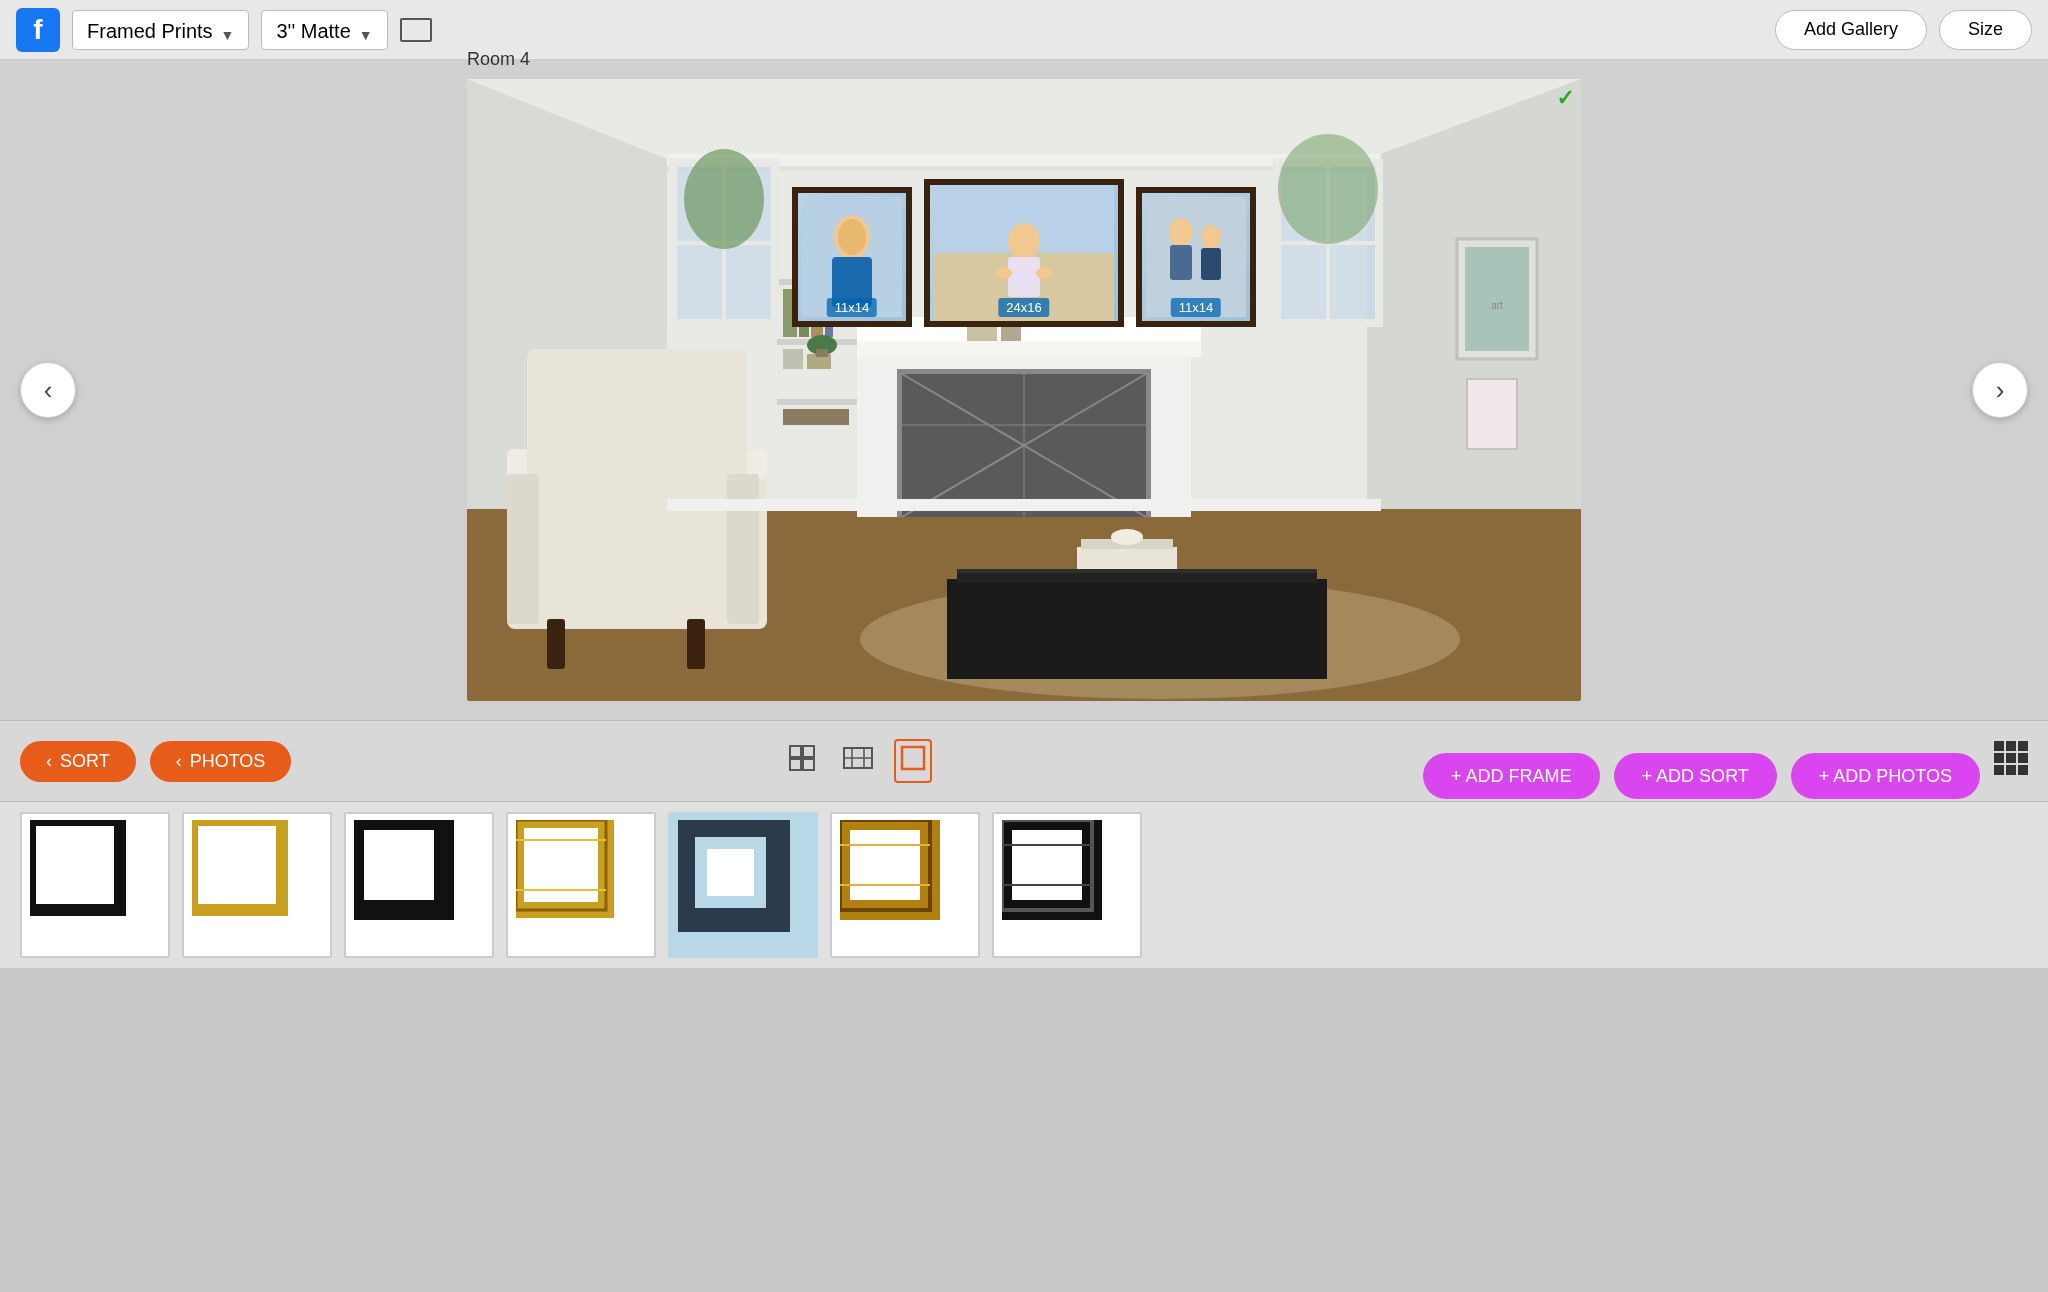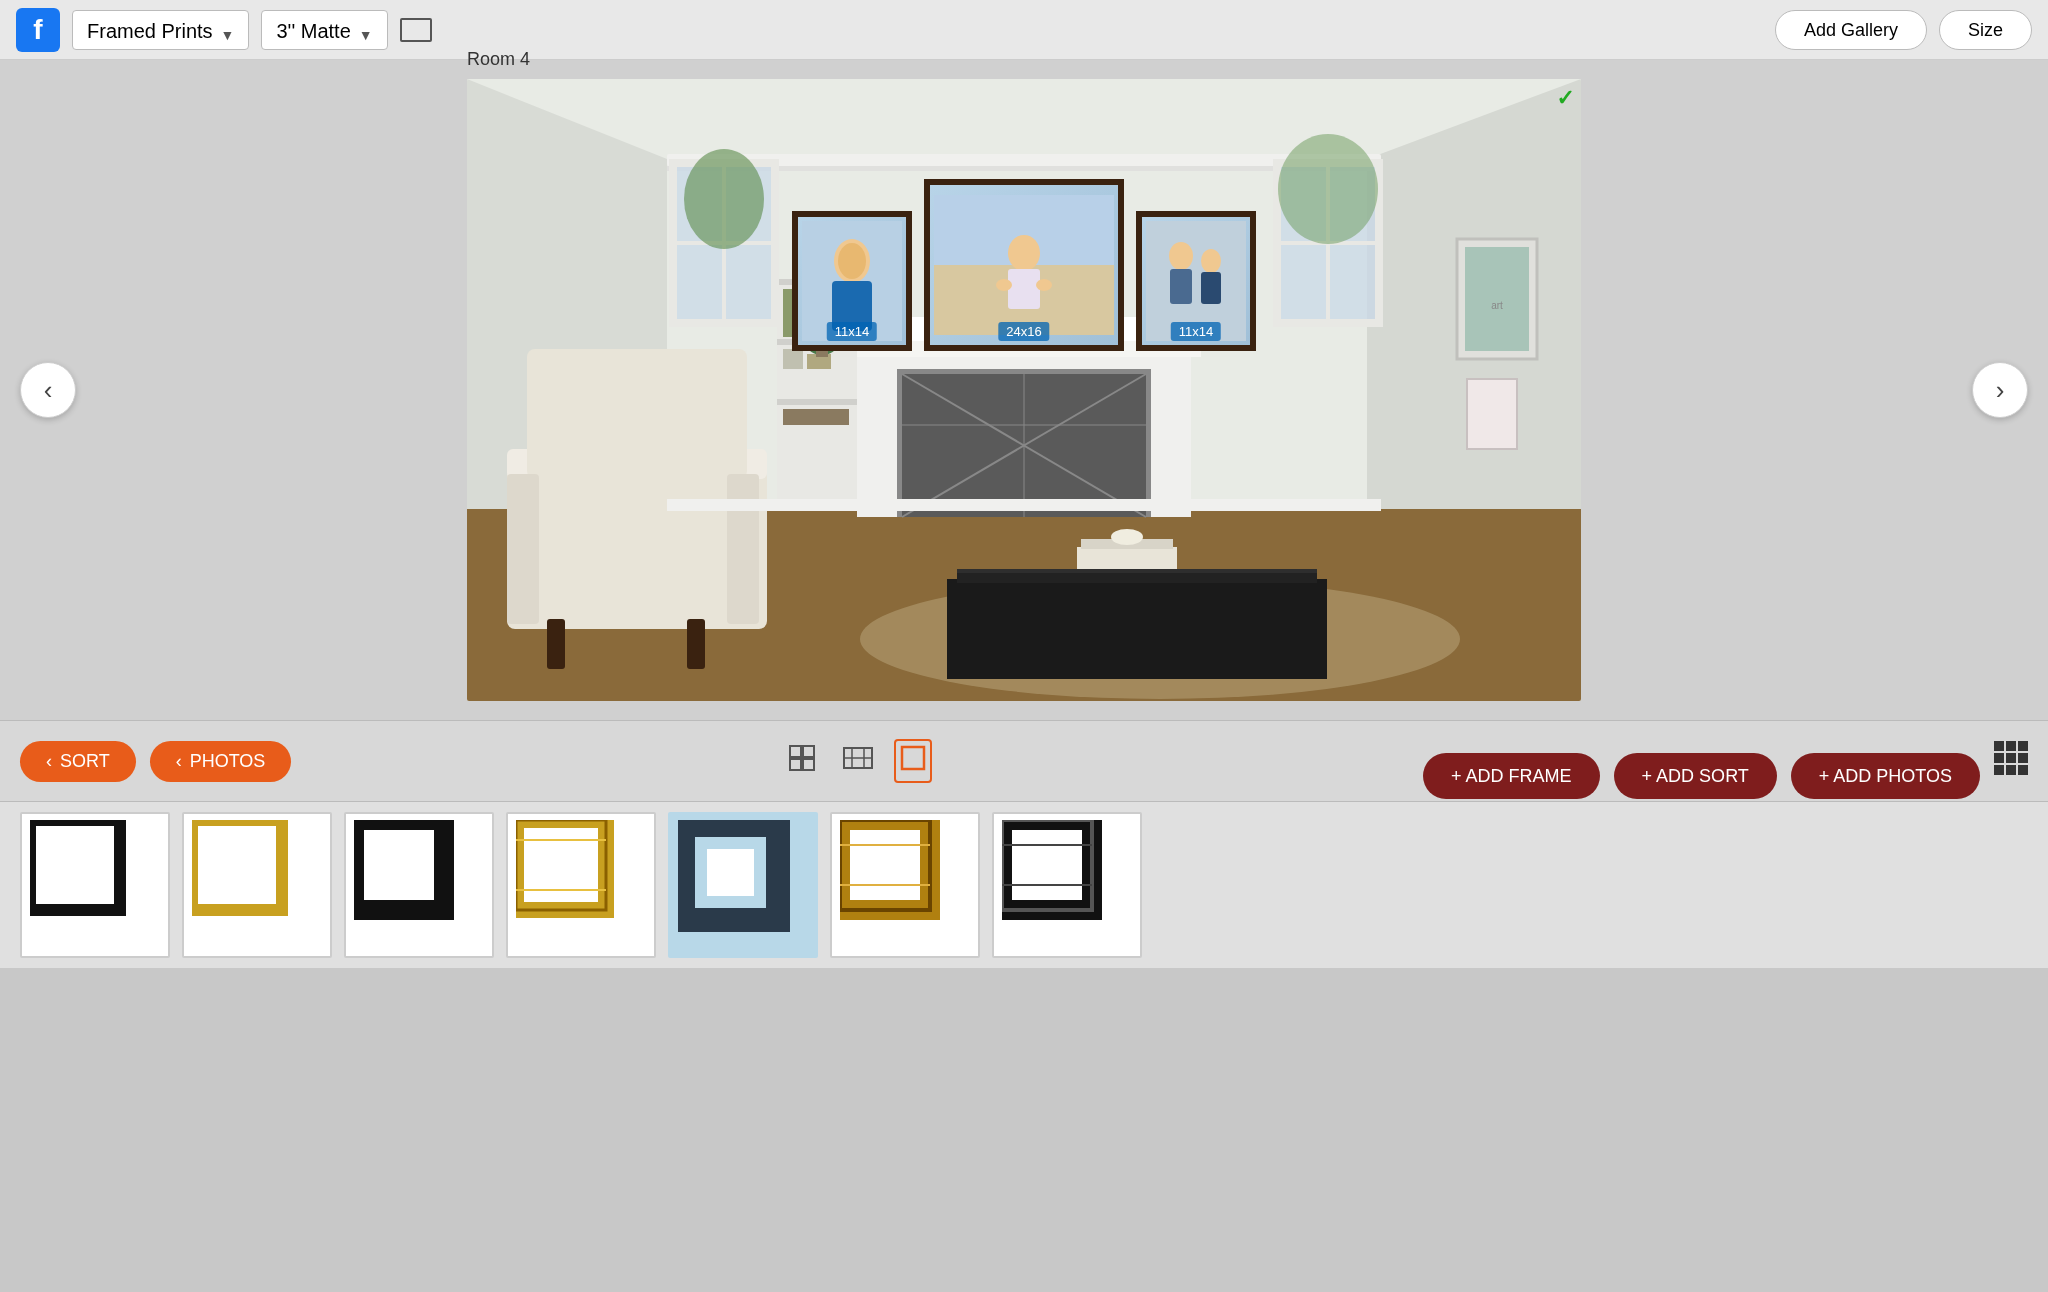--- a/index.html
+++ b/index.html
@@ -21,21 +21,21 @@
       padding: 6px 14px; font-size: 20px; cursor: pointer; height: 40px;
     }
     .dropdown-arrow { font-size: 14px; color: #555; }
     .rect-icon {
       width: 32px; height: 24px; border: 2px solid #555; border-radius: 2px; cursor: pointer;
     }
     .topbar-spacer { flex: 1; }
     .topbar-btn {
       background: white; border: 1px solid #bbb; border-radius: 20px;
       padding: 8px 28px; font-size: 18px; cursor: pointer; height: 40px;
-      display: flex; align-items: flex-end;
+      display: flex; align-items: center;
     }
 
     
     #main-area {
       position: relative; background: #d0d0d0;
       height: 660px; display: flex; align-items: center; justify-content: center;
     }
     #room-container {
       position: relative; width: 1114px; height: 622px;
       margin: 16px auto;
@@ -58,21 +58,21 @@
       background: white; border: 6px solid #3a2210; position: relative;
       display: flex; align-items: center; justify-content: center;
       overflow: hidden;
     }
     .wall-frame .size-badge {
       position: absolute; bottom: 4px; left: 50%; transform: translateX(-50%);
       background: rgba(0,100,180,0.75); color: white; font-size: 13px;
       padding: 2px 8px; border-radius: 3px; white-space: nowrap;
     }
     .frame-left { width: 120px; height: 140px; }
-    .frame-center { width: 200px; height: 172px; }
+    .frame-center { width: 200px; height: 148px; }
     .frame-right { width: 120px; height: 140px; }
 
     
     .photo-placeholder {
       width: 100%; height: 100%;
       background: linear-gradient(135deg, #b8d4e8 0%, #a0c0d8 100%);
       display: flex; align-items: center; justify-content: center; color: #666; font-size: 12px;
     }
 
     
@@ -115,21 +115,21 @@
     .orange-btn {
       background: #e85c1a; color: white; border: none; border-radius: 24px;
       padding: 10px 26px; font-size: 18px; cursor: pointer; display: flex; align-items: center; gap: 8px;
     }
     .bottom-icon-btn {
       background: transparent; border: none; cursor: pointer;
       font-size: 22px; color: #333; padding: 6px;
     }
     .bottom-spacer { flex: 1; }
     .dark-btn {
-      background: #7f1d1d; color: white; border: none; border-radius: 24px;
+      background: #d946ef; color: white; border: none; border-radius: 24px;
       padding: 2px 28px; font-size: 18px; cursor: pointer; height: 46px;
       display: flex; align-items: center; margin-top: 30px;
     }
     .grid-btn {
       background: transparent; border: none; cursor: pointer; font-size: 26px; color: #333;
     }
 
     
     #frame-strip {
       background: #e0e0e0; height: 166px;

